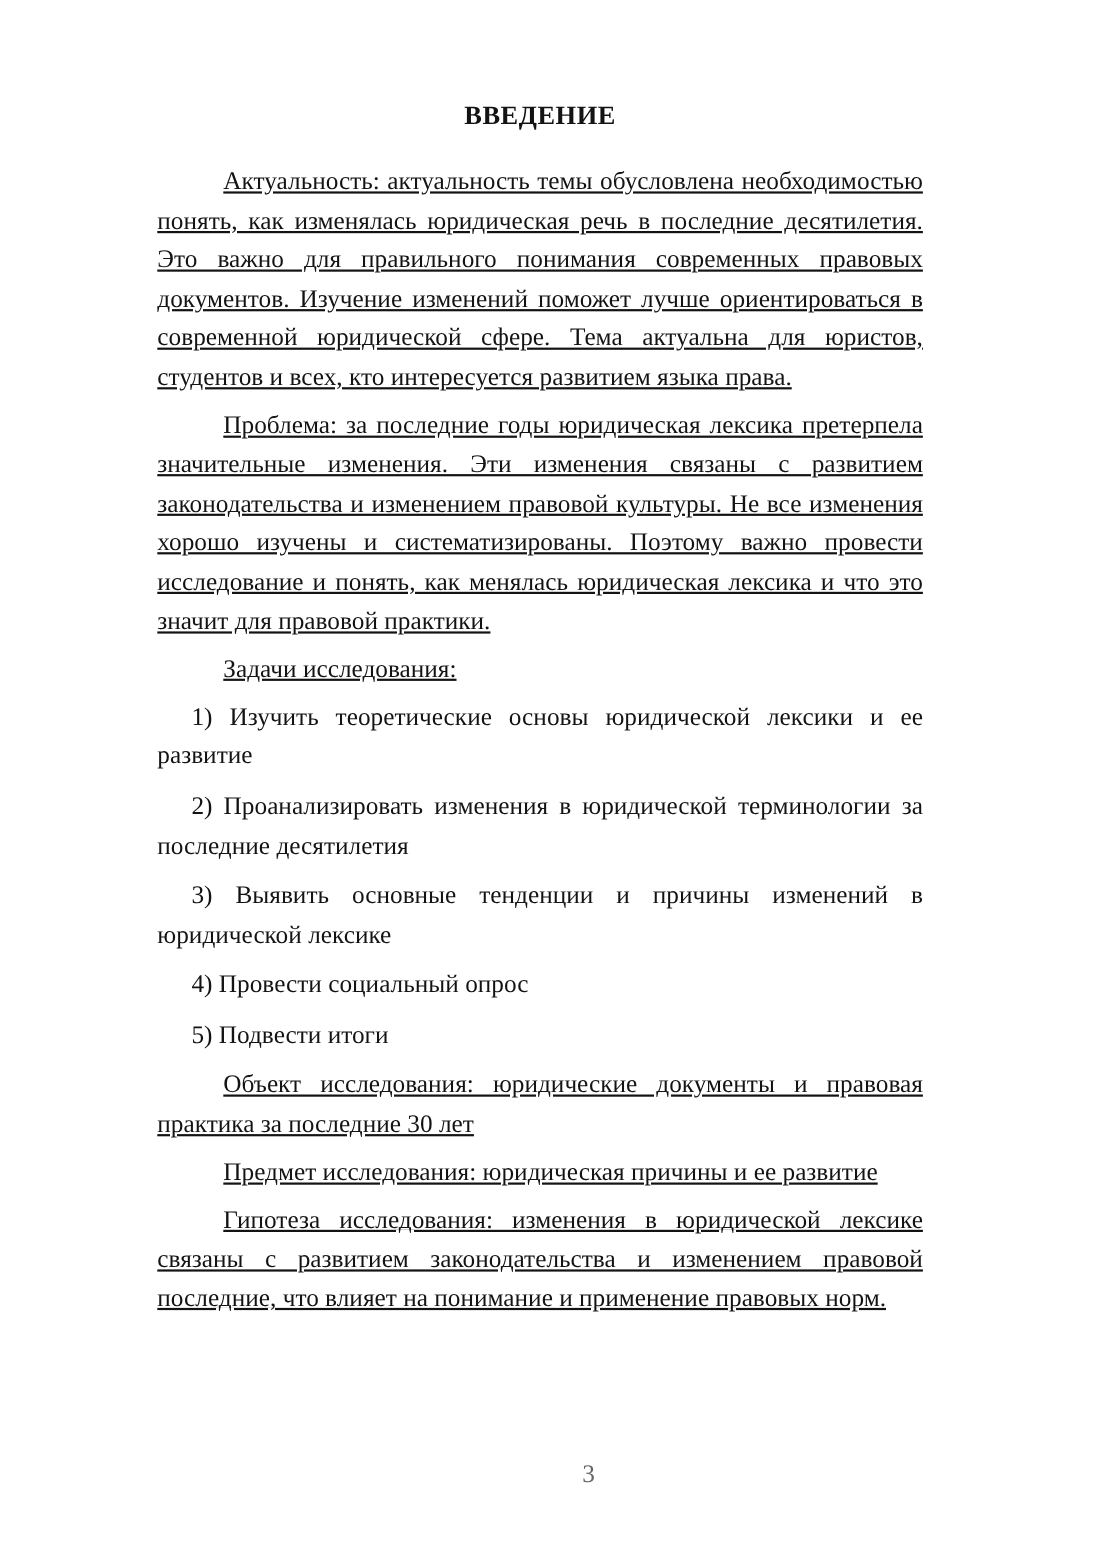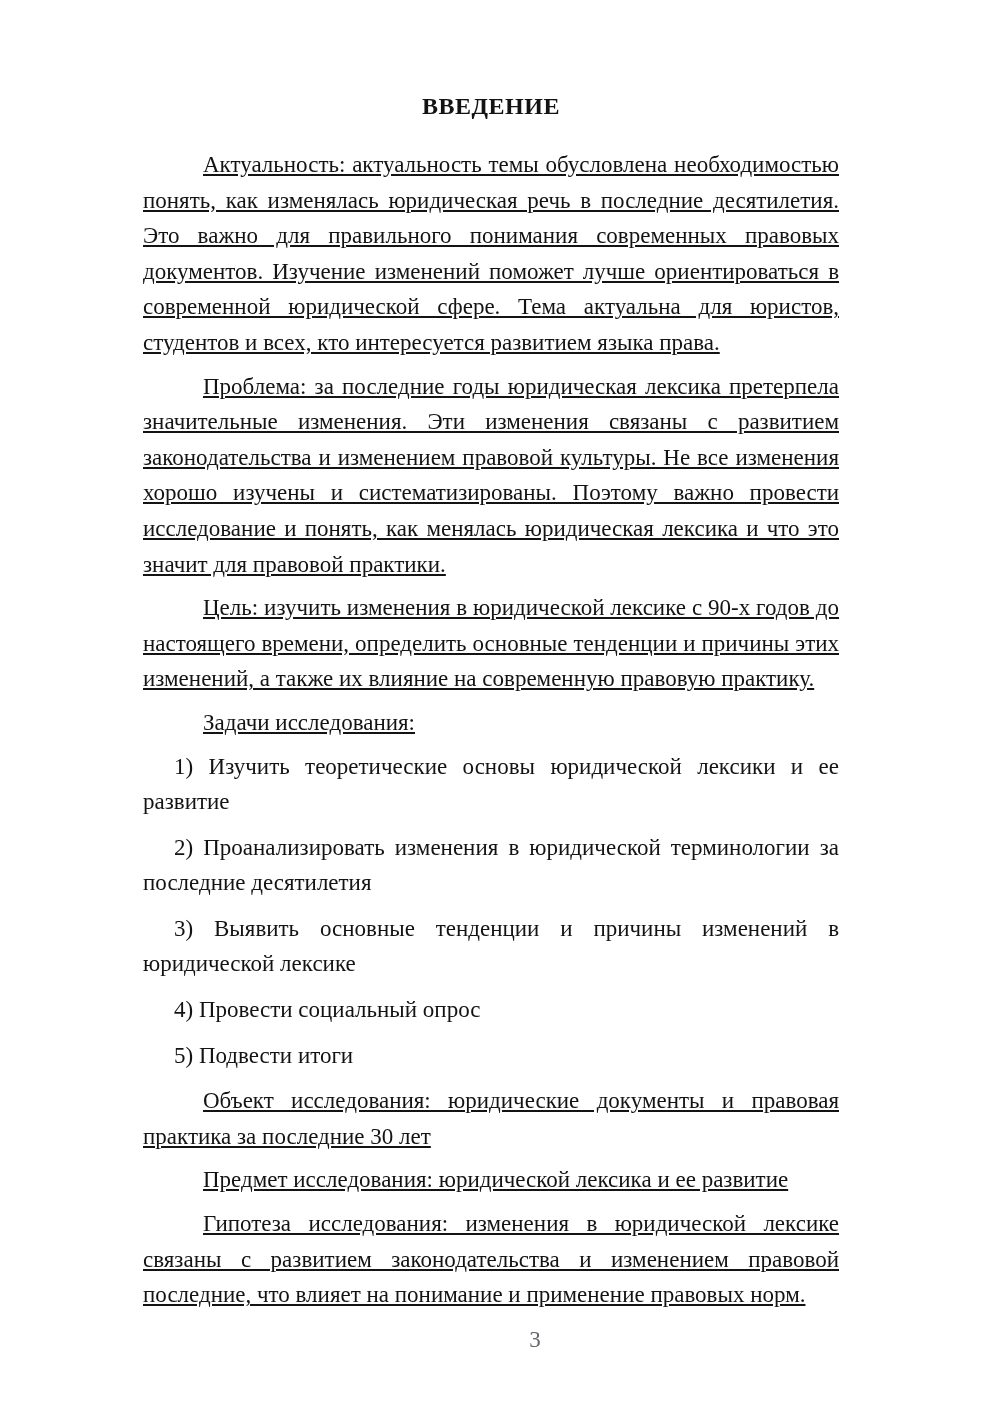--- a/index.html
+++ b/index.html
@@ -55,35 +55,34 @@
 <body>
 
 <div class="page">
 
   <h1 class="doc-title">ВВЕДЕНИЕ</h1>
 
   <p class="para body-indent">Актуальность: актуальность темы обусловлена необходимостью понять, как изменялась юридическая речь в последние десятилетия. Это важно для правильного понимания современных правовых документов. Изучение изменений поможет лучше ориентироваться в современной юридической сфере. Тема актуальна для юристов, студентов и всех, кто интересуется развитием языка права.</p>
 
   <p class="para body-indent">Проблема: за последние годы юридическая лексика претерпела значительные изменения. Эти изменения связаны с развитием законодательства и изменением правовой культуры. Не все изменения хорошо изучены и систематизированы. Поэтому важно провести исследование и понять, как менялась юридическая лексика и что это значит для правовой практики.</p>
 
-  <p class="para body-indent">Цель: изучить изменения в юридической лексике с 90-х годов до настоящего времени, определить основные тенденции и причины этих изменений, а также их влияние на современную правовую практику.</p>
 
   <p class="para body-indent">Задачи исследования:</p>
 
   <p class="para list-indent">1) Изучить теоретические основы юридической лексики и ее развитие</p>
 
   <p class="para list-indent">2) Проанализировать изменения в юридической терминологии за последние десятилетия</p>
 
   <p class="para list-indent">3) Выявить основные тенденции и причины изменений в юридической лексике</p>
 
   <p class="para list-indent">4) Провести социальный опрос</p>
 
   <p class="para list-indent">5) Подвести итоги</p>
 
   <p class="para body-indent">Объект исследования: юридические документы и правовая практика за последние 30 лет</p>
 
-  <p class="para body-indent">Предмет исследования: юридической лексика и ее развитие</p>
+  <p class="para body-indent">Предмет исследования: юридическая причины и ее развитие</p>
 
   <p class="para body-indent">Гипотеза исследования: изменения в юридической лексике связаны с развитием законодательства и изменением правовой последние, что влияет на понимание и применение правовых норм.</p>
 
   <div class="page-number">3</div>
 
 </div>
 
 </body></html>

